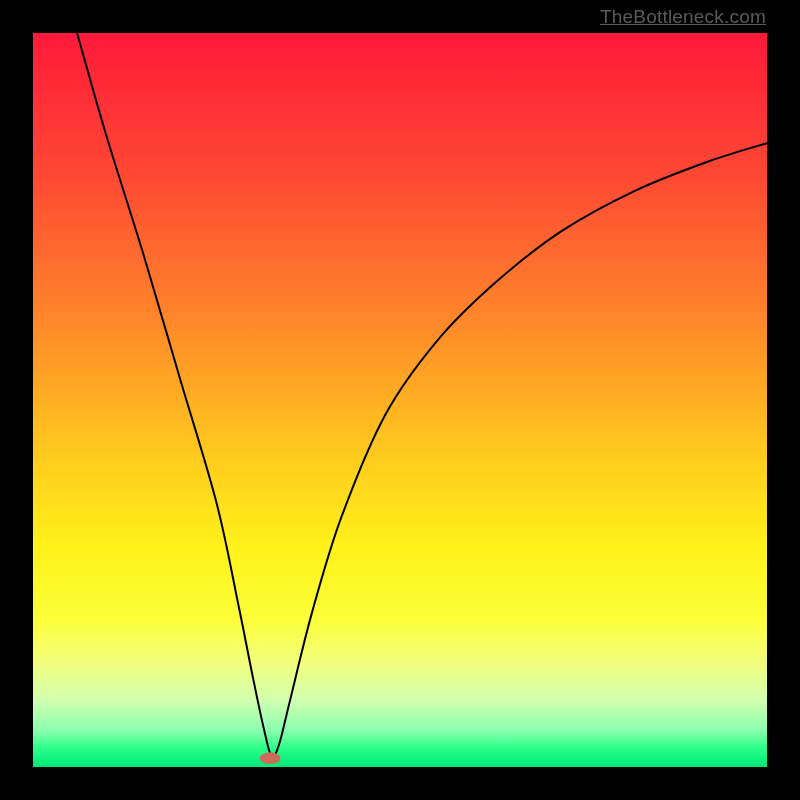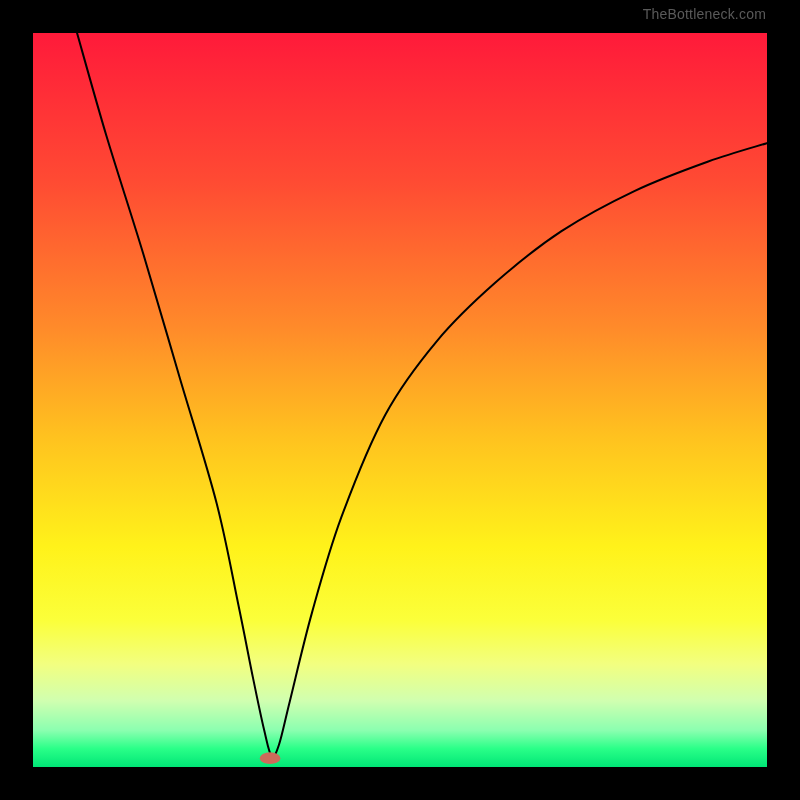--- a/index.html
+++ b/index.html
@@ -32,24 +32,25 @@
     position: absolute;
     left: 0; top: 0;
     width: 734px;
     height: 734px;
   }
   .watermark {
     position: absolute;
     top: 6px;
     right: 34px;
     color: #5a5a5a;
-    font-size: 14px;
+    font-size: 19px;
     font-weight: 500;
     letter-spacing: 0.2px;
     user-select: none;
+    text-decoration: underline;
   }
 </style>
 </head>
 <body>
 
 <div class="frame top"></div>
 <div class="frame bottom"></div>
 <div class="frame left"></div>
 <div class="frame right"></div>
 

